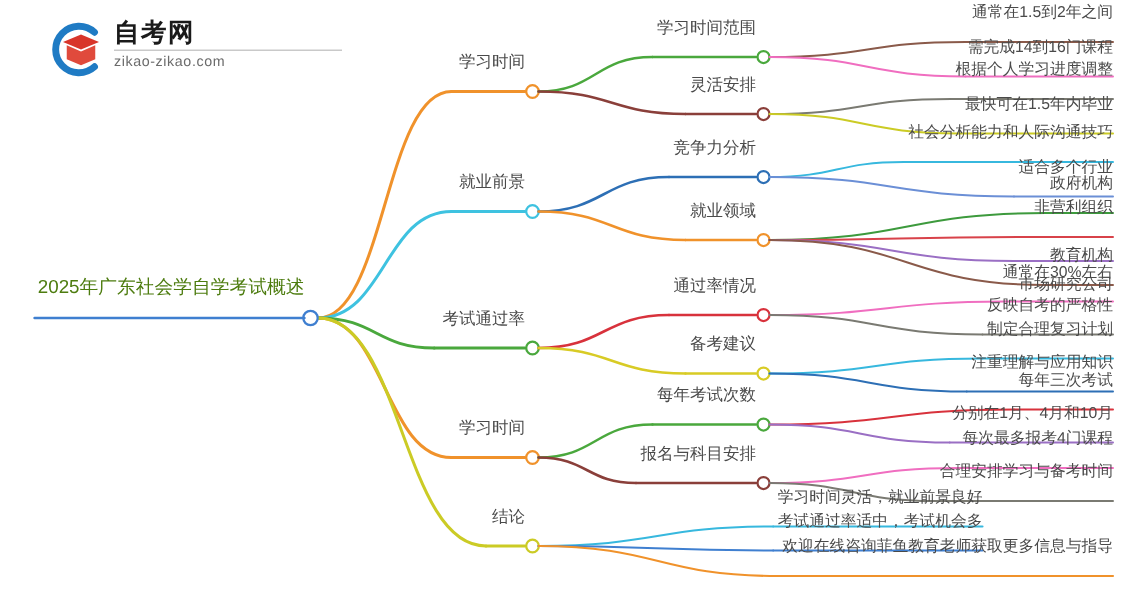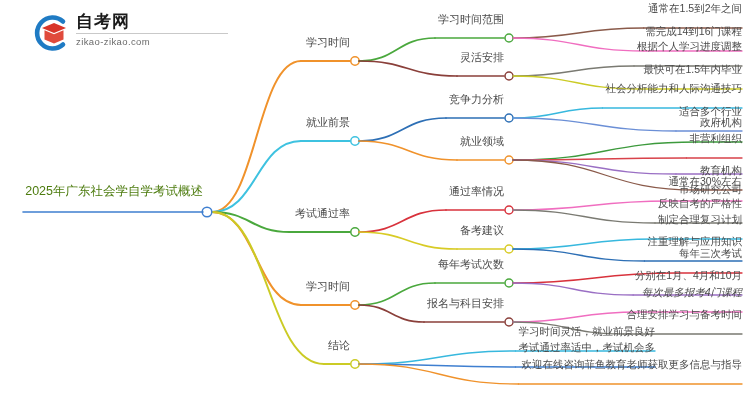--- a/index.html
+++ b/index.html
@@ -217,21 +217,21 @@
       <div class="node-label lvl-3" style="left: 742px; top: 200px;">通常在30%左右</div>
       <div class="node-label lvl-3" style="left: 742px; top: 222px;">反映自考的严格性</div>
       <div class="node-label lvl-2" style="left: 504px; top: 248px;">备考建议</div>
       <div class="node-label lvl-3" style="left: 742px; top: 238px;">制定合理复习计划</div>
       <div class="node-label lvl-3" style="left: 742px; top: 260px;">注重理解与应用知识</div>
       <div class="node-label lvl-1" style="left: 350px; top: 304px;">学习时间</div>
       <div class="node-label lvl-2" style="left: 504px; top: 282px;">每年考试次数</div>
       <div class="node-label lvl-3" style="left: 742px; top: 272px;">每年三次考试</div>
       <div class="node-label lvl-3" style="left: 742px; top: 294px;">分别在1月、4月和10月</div>
       <div class="node-label lvl-2" style="left: 504px; top: 321px;">报名与科目安排</div>
-      <div class="node-label lvl-3" style="left: 742px; top: 311px; font-style: italic;">每次最多报考4门课程</div>
+      <div class="node-label lvl-3" style="left: 742px; top: 311px;">每次最多报考4门课程</div>
       <div class="node-label lvl-3" style="left: 742px; top: 333px;">合理安排学习与备考时间</div>
       <div class="node-label lvl-1" style="left: 350px; top: 363px;">结论</div>
       <div class="node-label lvl-3" style="left: 655px; top: 350px;">学习时间灵活，就业前景良好</div>
       <div class="node-label lvl-3" style="left: 655px; top: 366px;">考试通过率适中，考试机会多</div>
       <div class="node-label lvl-3" style="left: 742px; top: 383px;">欢迎在线咨询菲鱼教育老师获取更多信息与指导</div>
       <div class="node-label lvl-root" style="left: 203px; top: 211px;">2025年广东社会学自学考试概述</div>
     </div>
 </div>
 
 </body></html>

